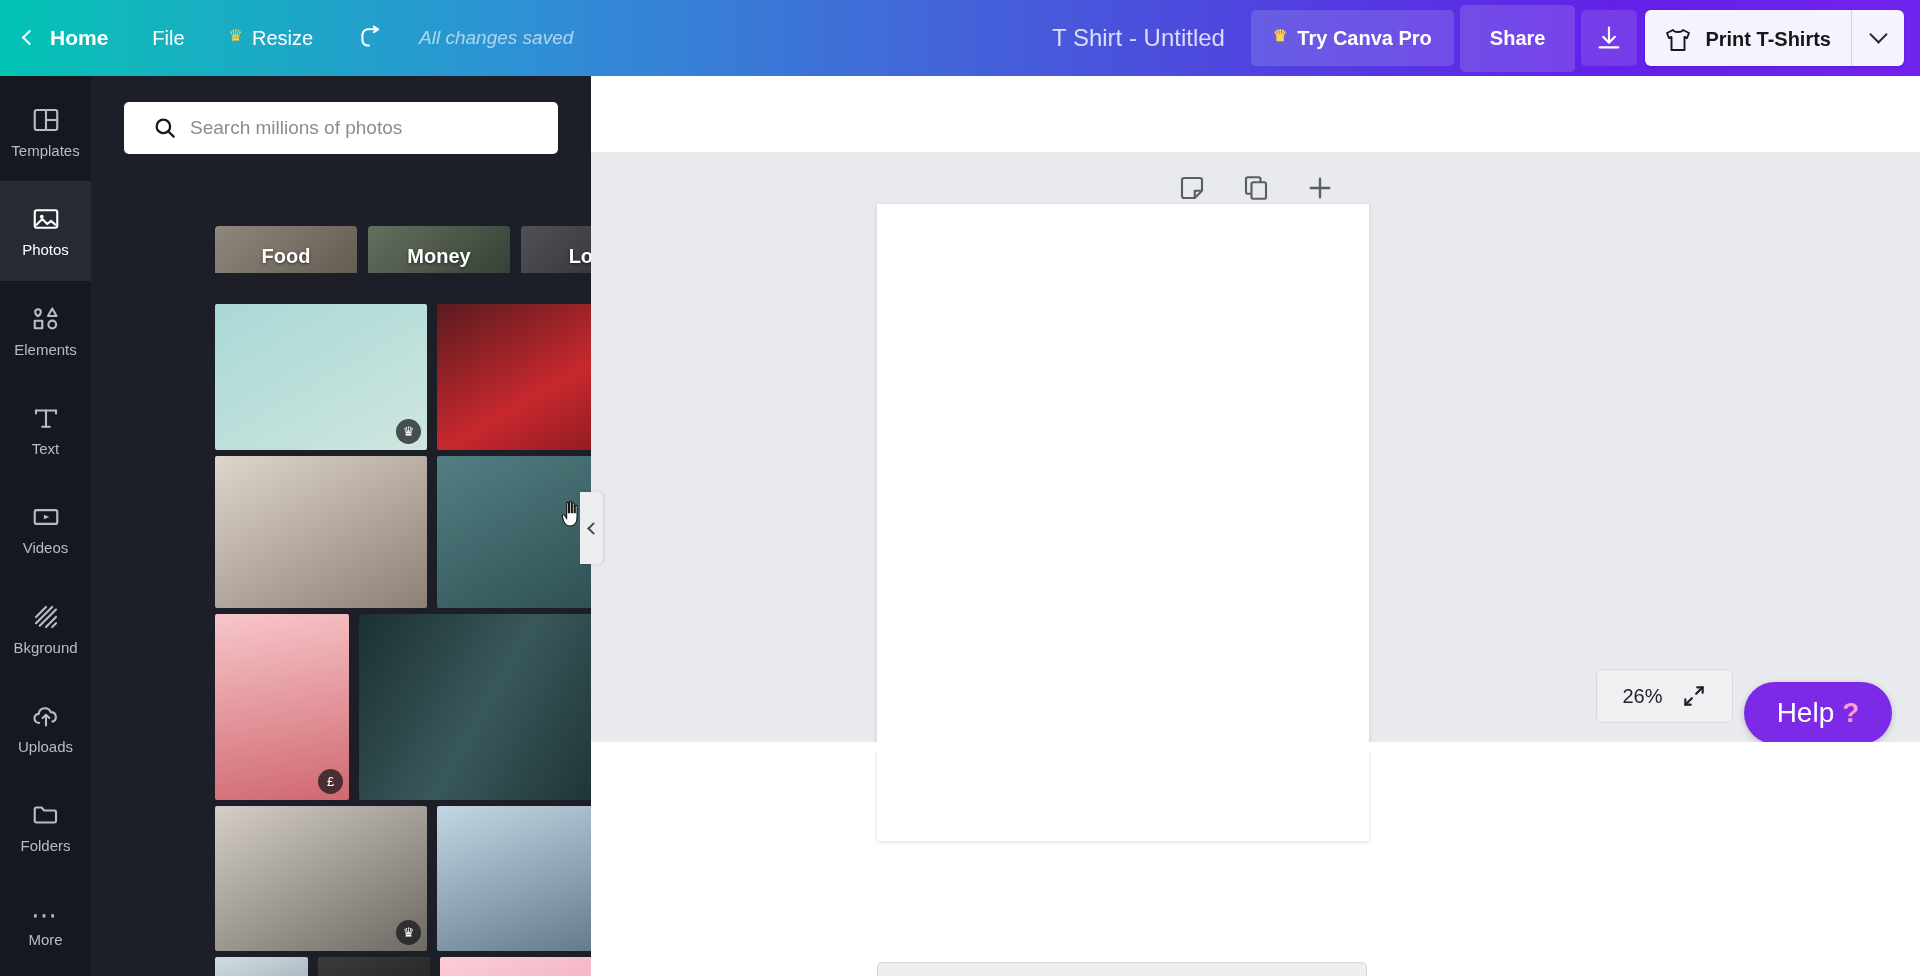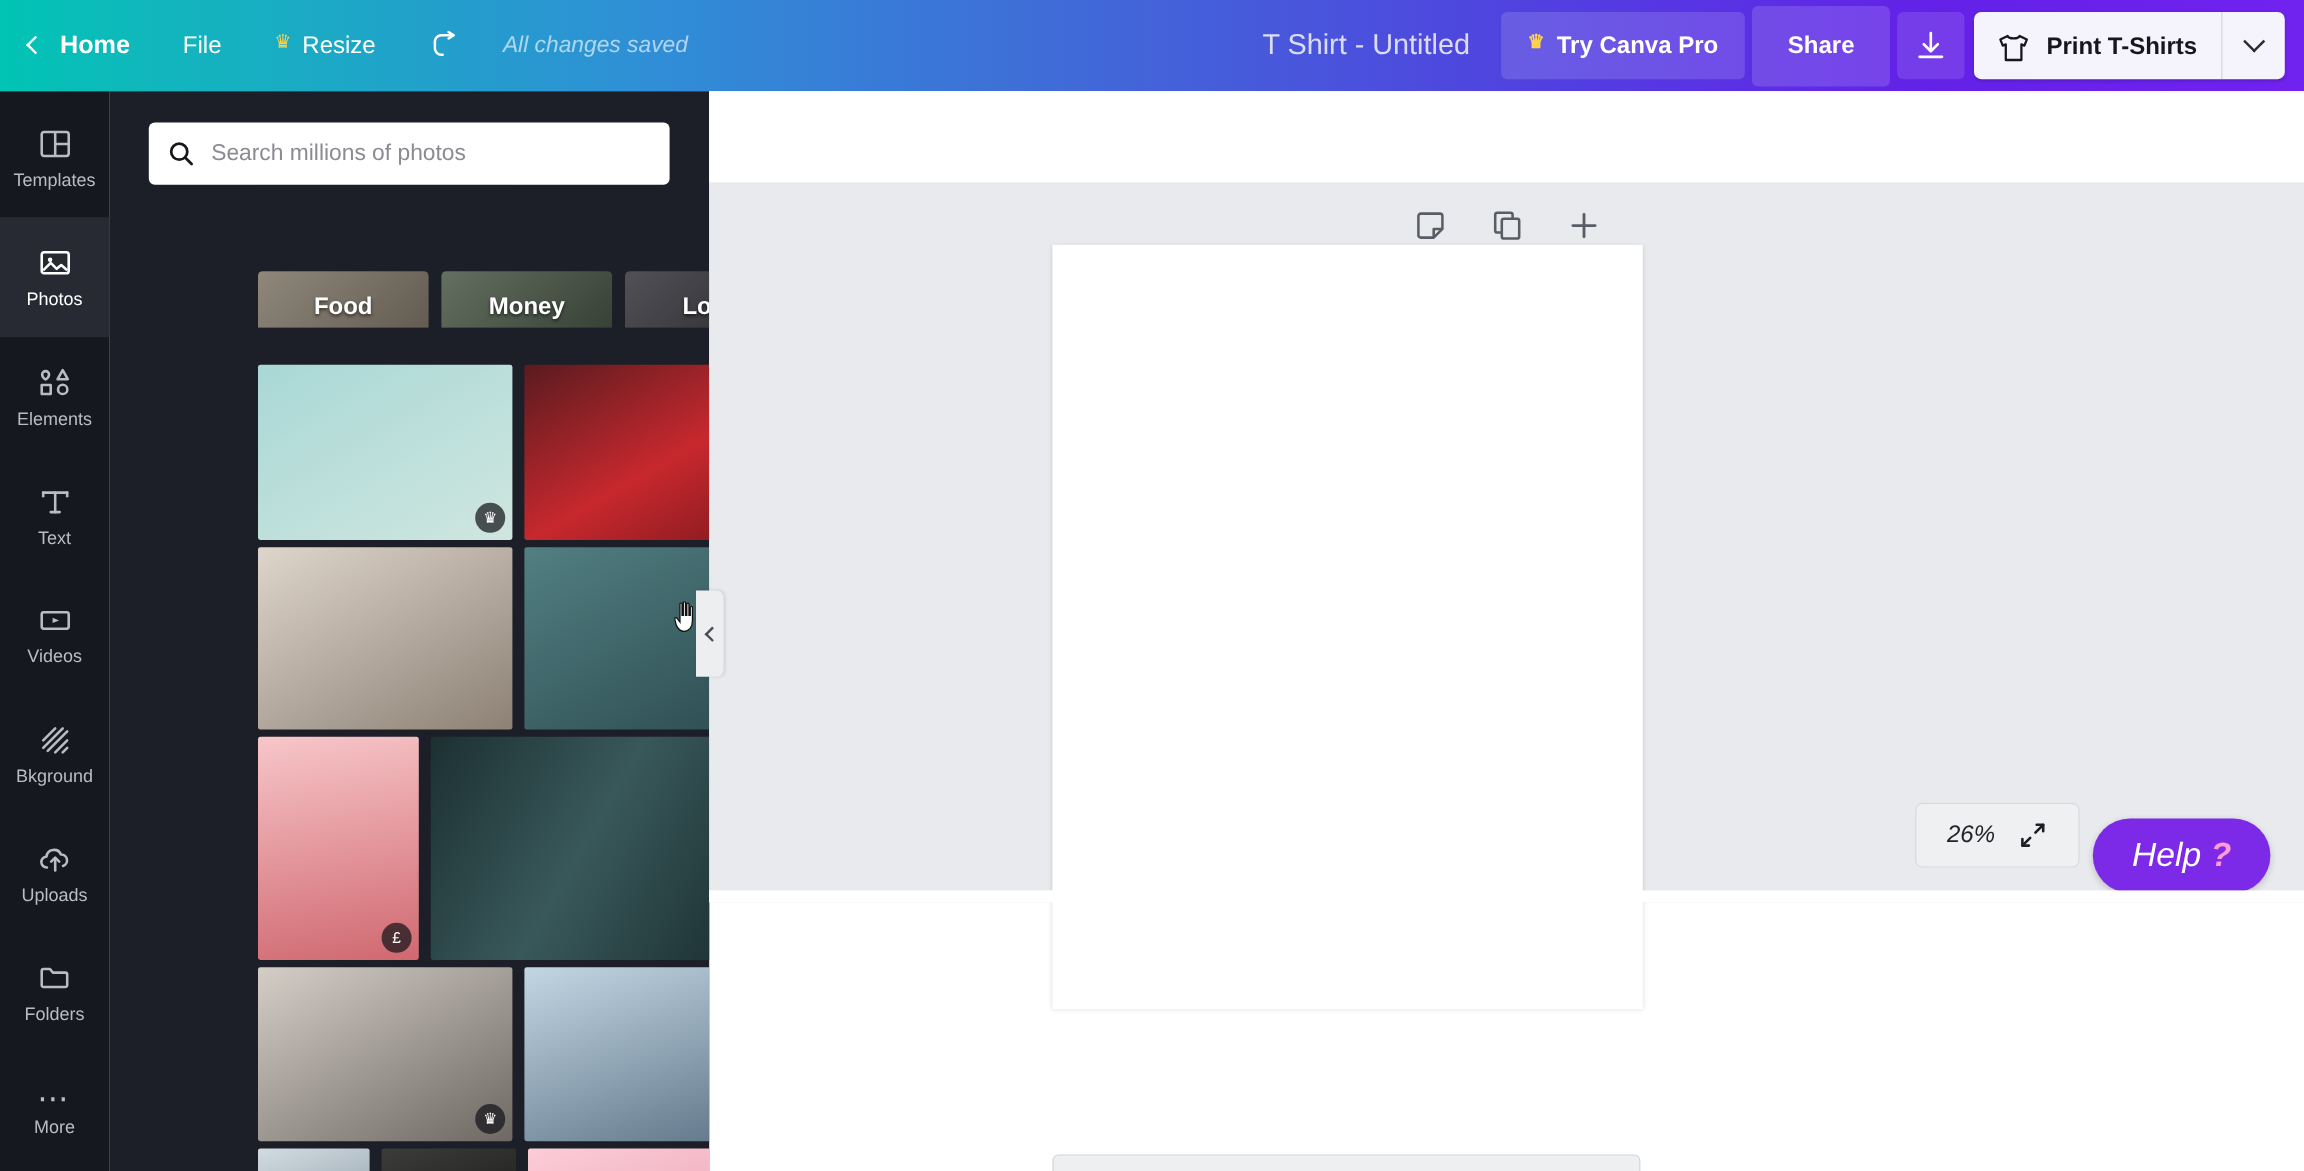--- a/index.html
+++ b/index.html
@@ -88,21 +88,21 @@
   .dots-ic { letter-spacing: 3px; font-size: 26px; line-height: 18px; }
 
   
   .panel {
     position: absolute; top: 76px; left: 91px; width: 500px; height: 900px;
     background: #1c1f27; overflow: hidden;
   }
   .search-wrap { position: absolute; top: 26px; left: 33px; width: 434px; }
   .search-box {
     height: 52px; background: #fff; border-radius: 5px; display: flex;
-    align-items: center; padding: 0 14px; gap: 12px;
+    align-items: center; padding: 0 28px; gap: 12px;
   }
   .search-input {
     border: 0; outline: 0; flex: 1; font-size: 19px; color: #3b3b42;
     font-family: "Liberation Sans", sans-serif; background: transparent;
   }
   .search-input::placeholder { color: #8b8b93; }
 
   .chips-row {
     position: absolute; top: 150px; left: 124px; width: 436px; height: 47px;
     display: flex; gap: 11px; overflow: hidden;
@@ -137,21 +137,20 @@
     align-items: center; justify-content: center; cursor: pointer; z-index: 6;
     box-shadow: 1px 0 3px rgba(0,0,0,.12);
   }
   .pc-chev { width: 9px; height: 9px; border-left: 2px solid #4a4d55; border-bottom: 2px solid #4a4d55;
     transform: rotate(45deg); position: relative; left: 2px; }
 
   
   .editor {
     position: absolute; top: 76px; left: 591px; width: 1329px; height: 676px;
     background: #e8eaed;
-    font-style: italic;
   }
   .editor-top { position: absolute; top: 0; left: 0; width: 1329px; height: 76px; background: #ffffff; }
   .page-tools {
     position: absolute; top: 93px; left: 0; width: 1329px; height: 38px;
     display: flex; align-items: center; justify-content: center; gap: 34px;
   }
   .ptool { width: 30px; height: 30px; cursor: pointer; display:block; }
   .canvas-page {
     position: absolute; left: 286px; top: 128px; width: 492px; height: 637px;
     background: #fff; box-shadow: 0 1px 4px rgba(0,0,0,0.14);

